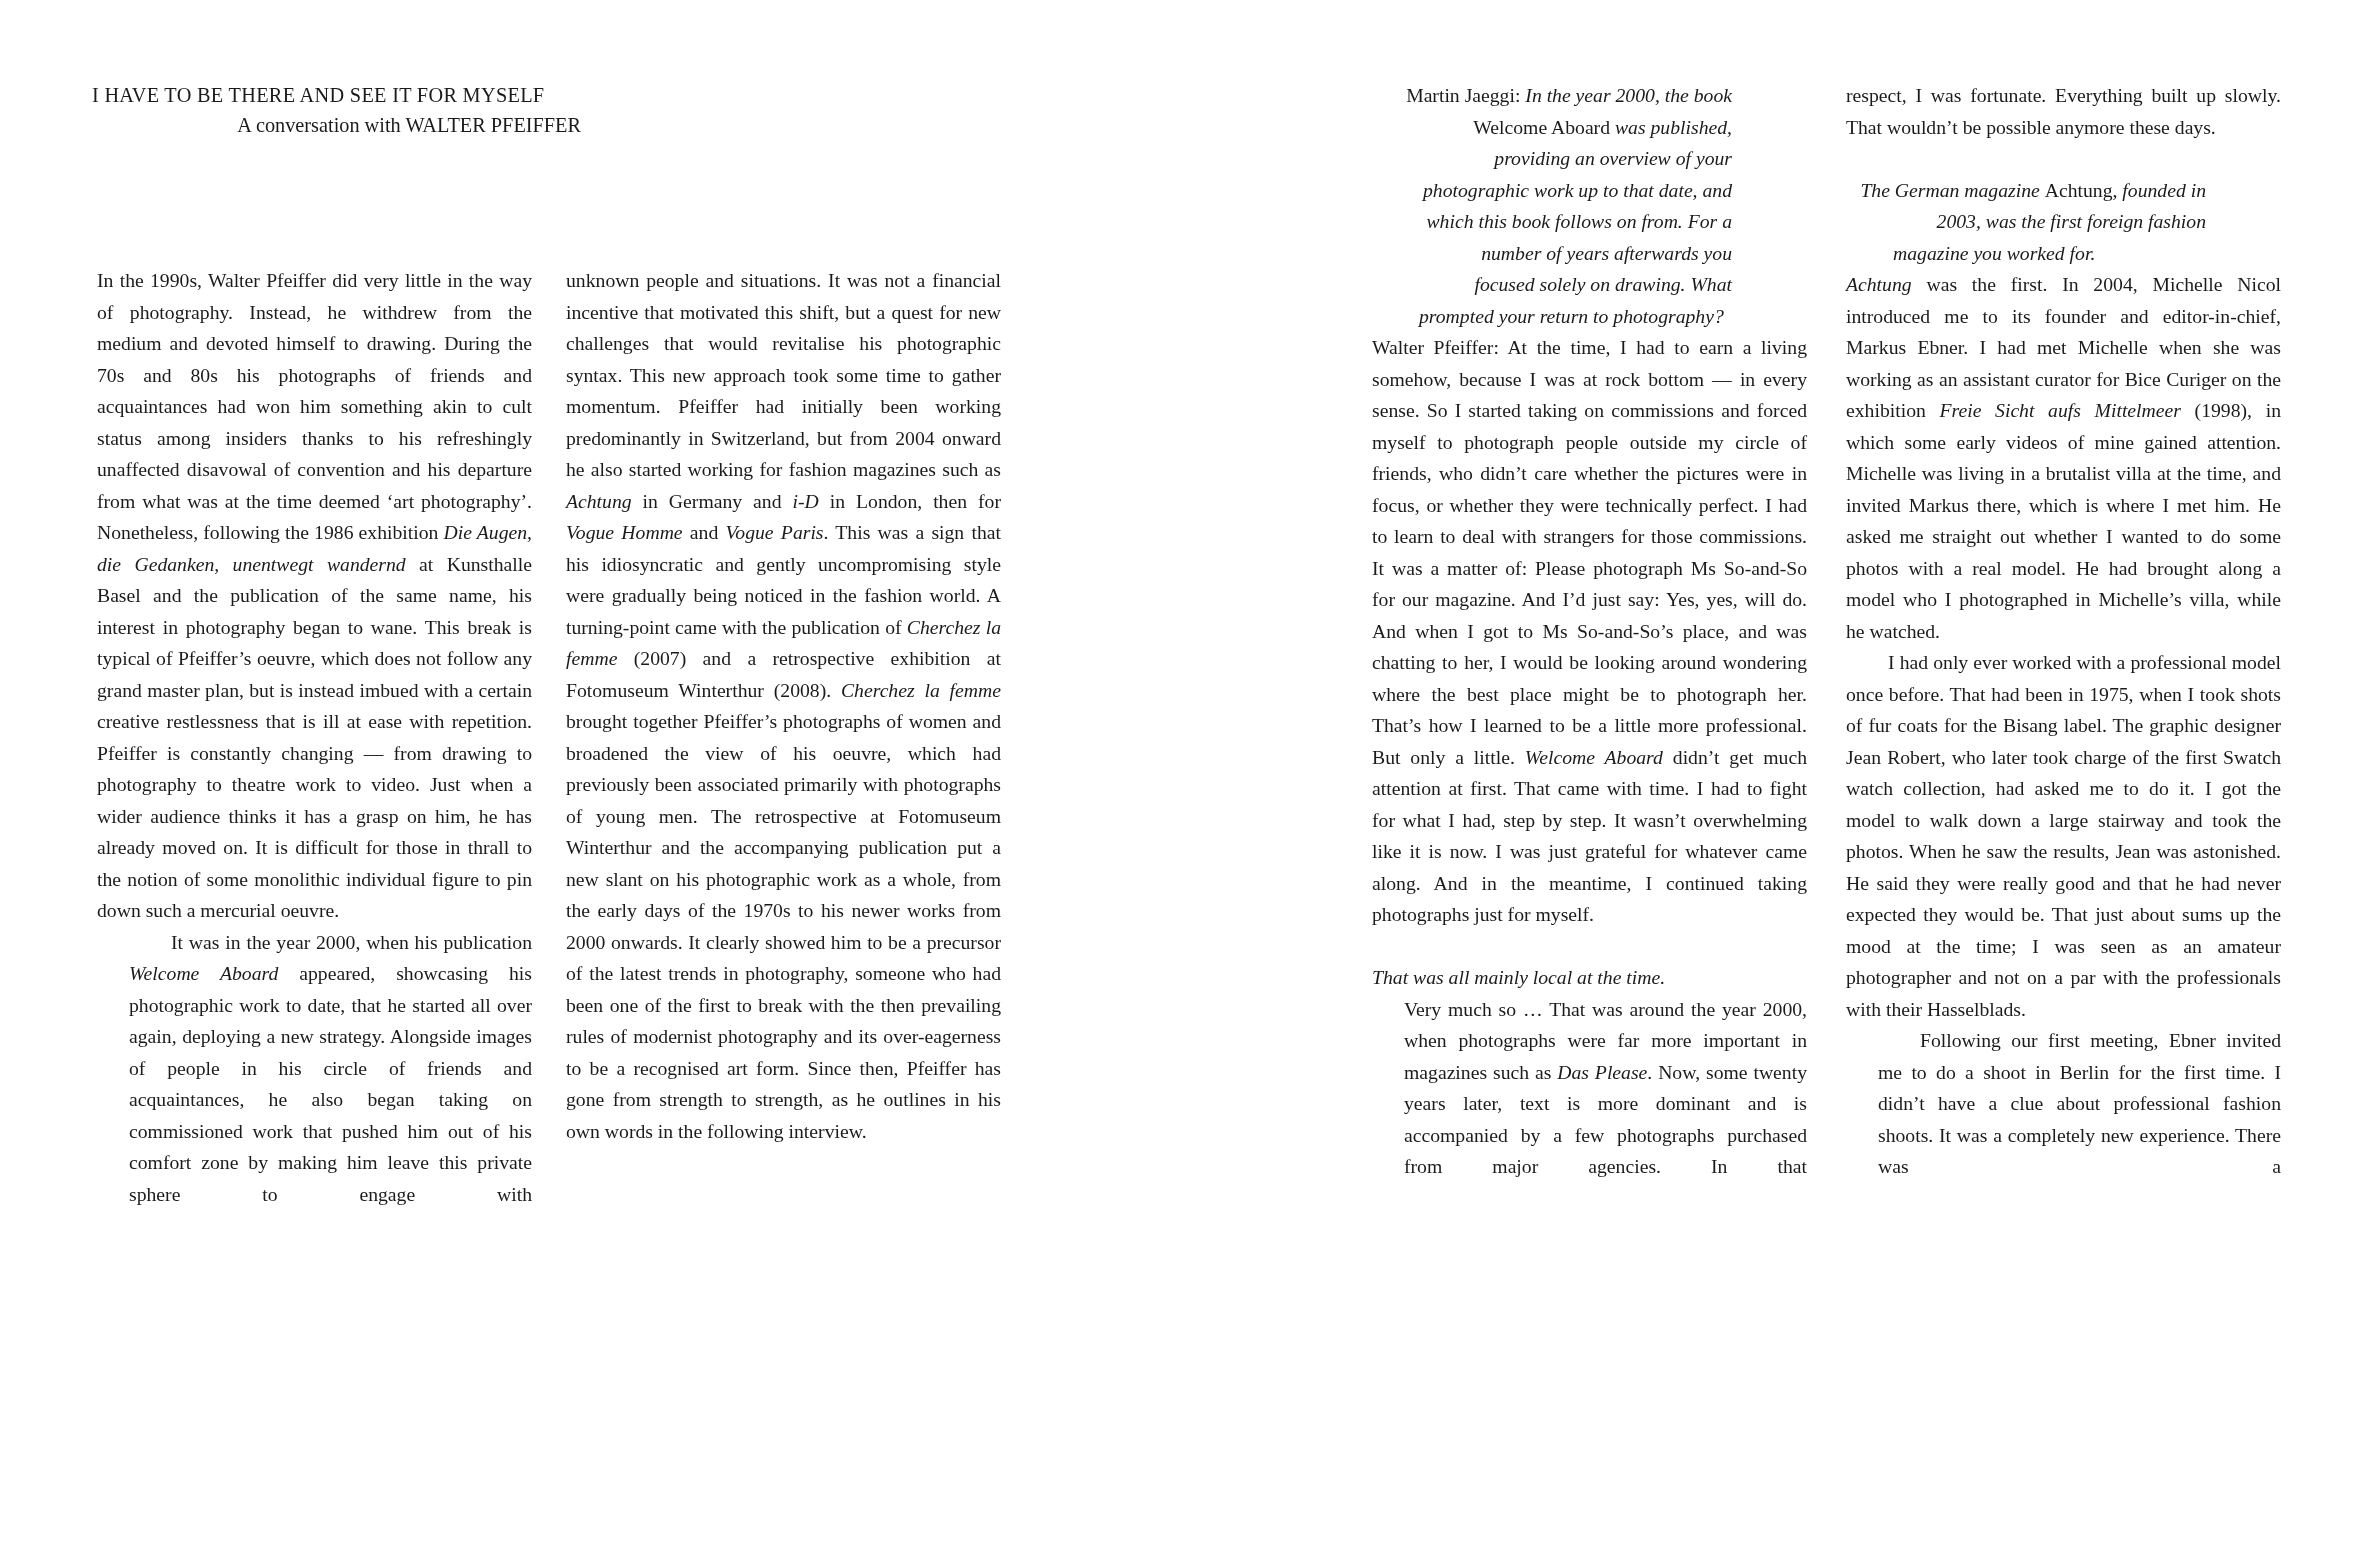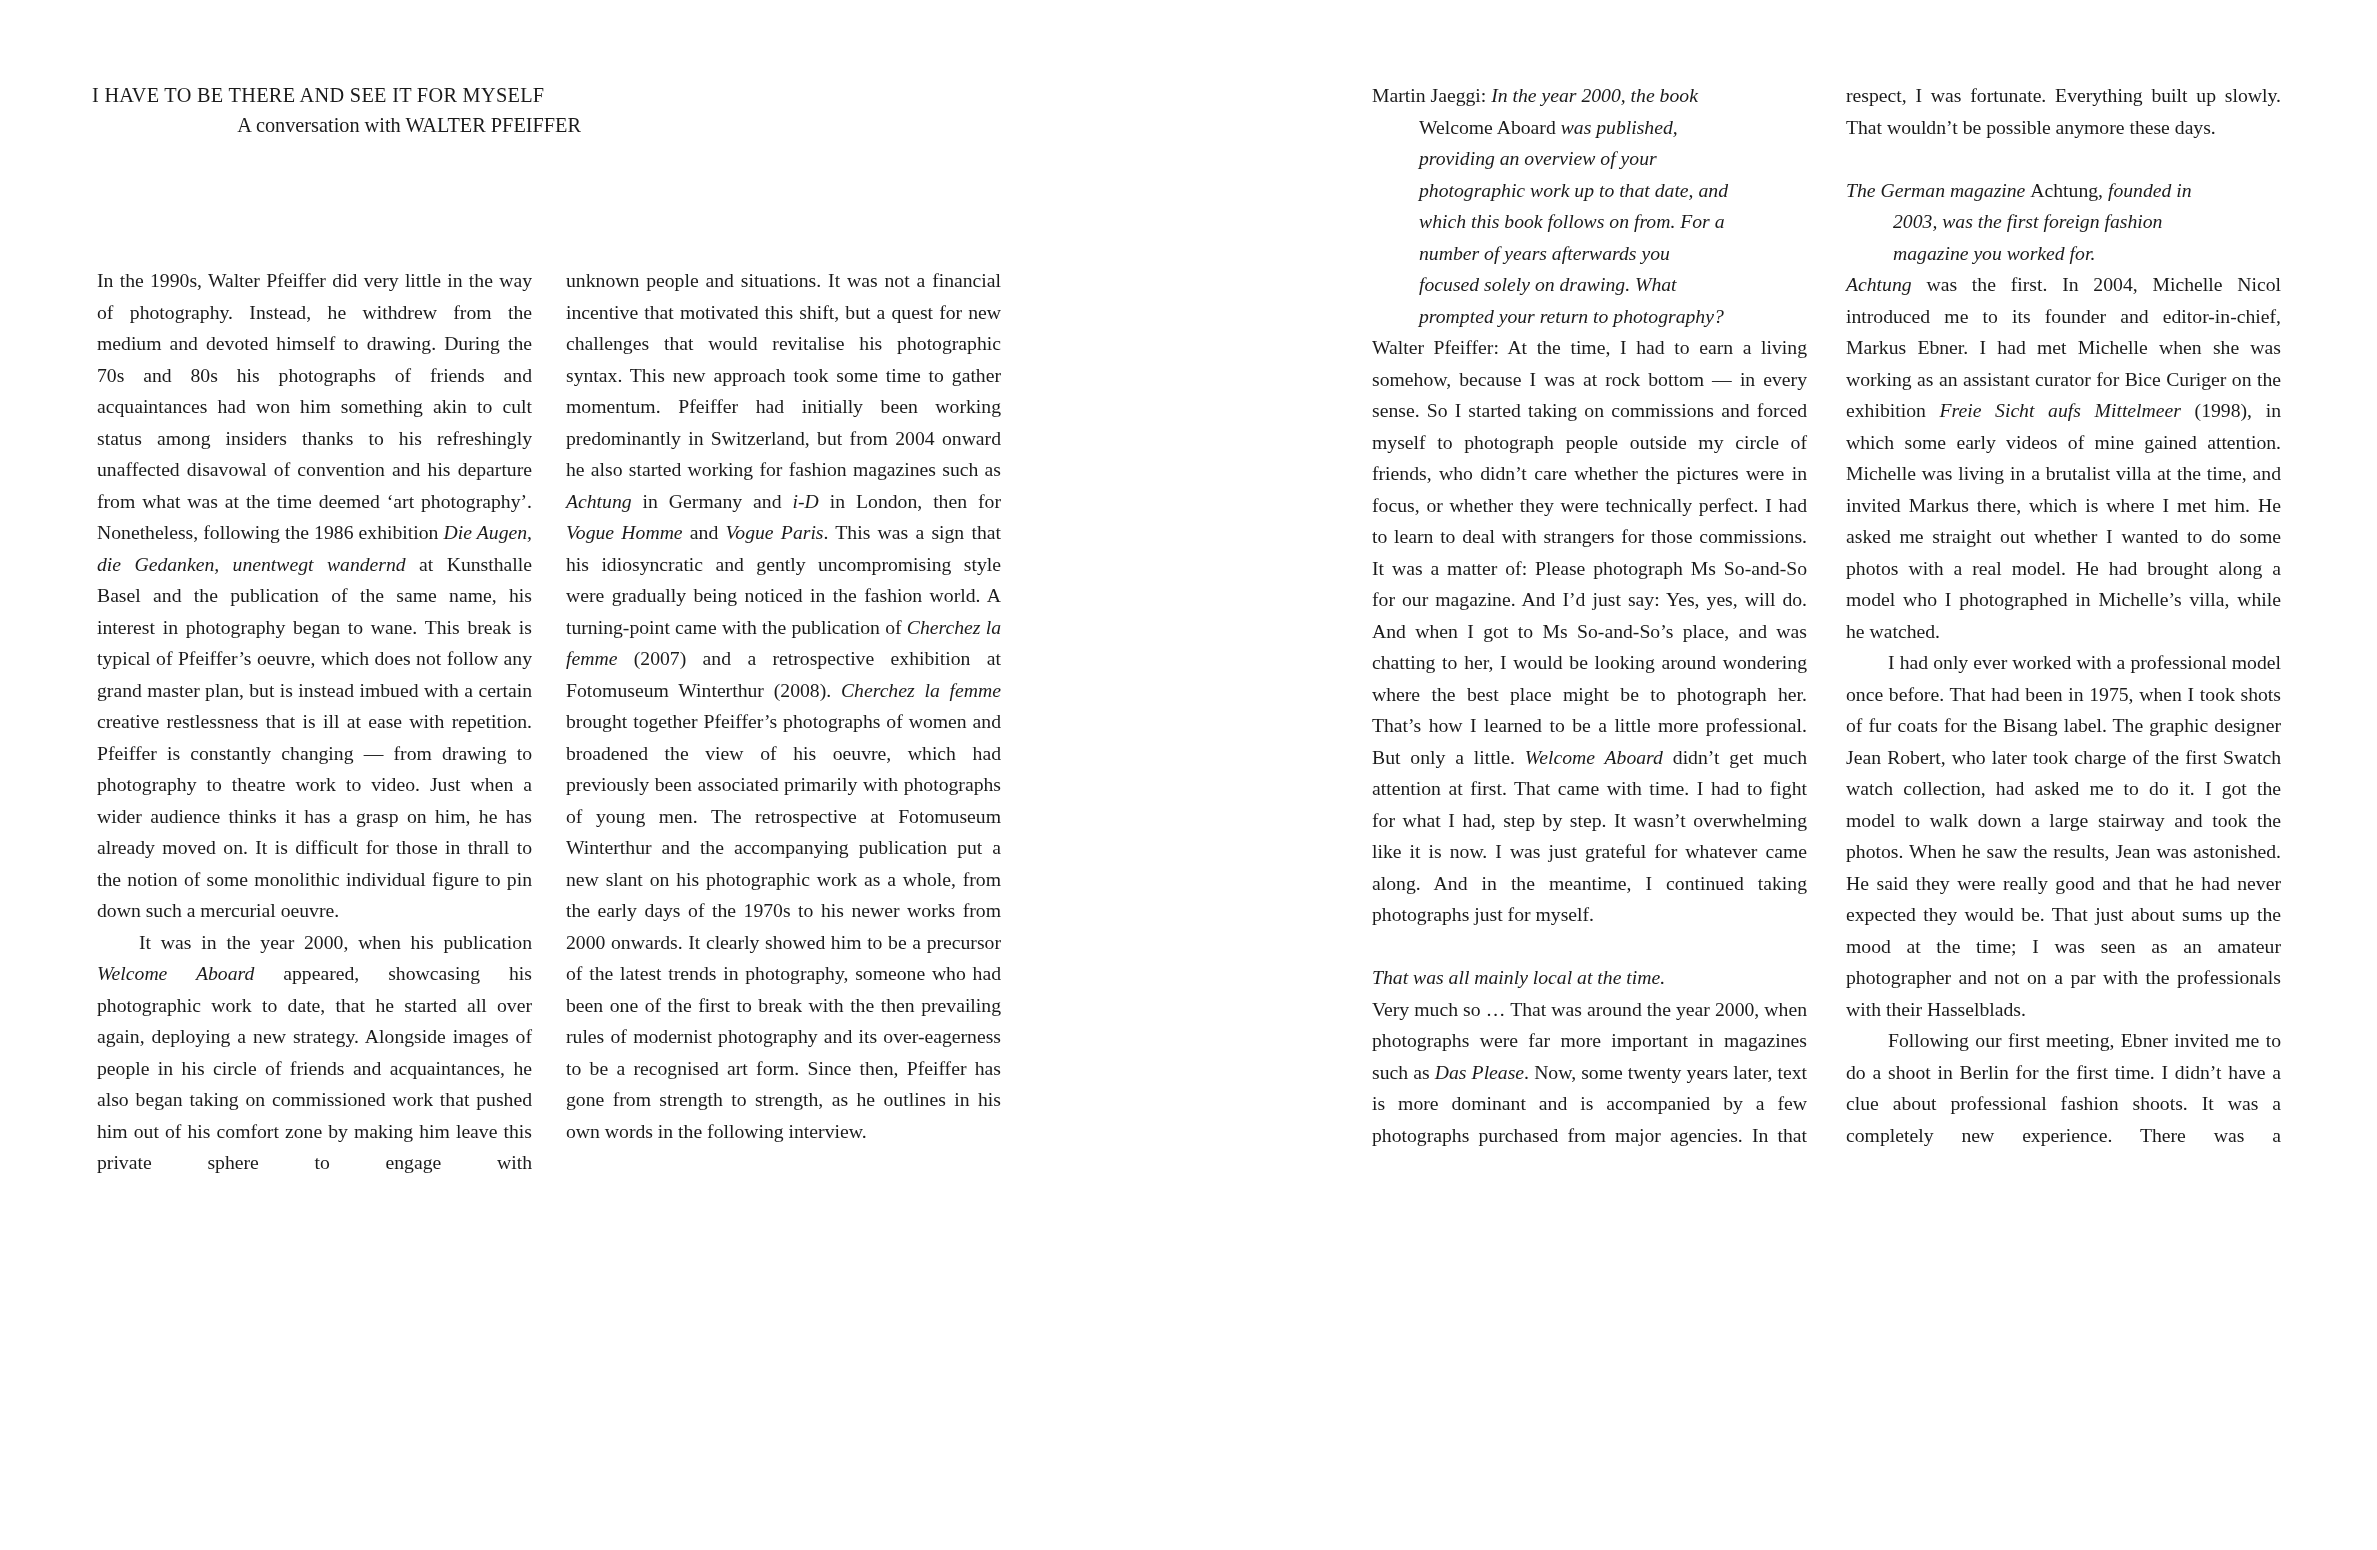--- a/index.html
+++ b/index.html
@@ -38,27 +38,27 @@
     text-align: justify;
     hyphens: auto;
     -webkit-hyphens: auto;
   }
   .col-1 { left: 97px;  top: 265px; }
   .col-2 { left: 566px;  top: 265px; }
   .col-3 { left: 1372px; top: 80px; }
   .col-4 { left: 1846px; top: 80px; }
   .block { margin: 0; }
   .block.indent { text-indent: 42px; }
-  .block.cont { text-align-last: justify; }
+  .block.cont { text-align-last: justify; margin-left: 32px; }
   .question {
     box-sizing: border-box;
     width: 360px;
     padding-left: 47px;
     text-indent: -47px;
-    text-align: left;
+    text-align: right;
     text-align-last: left;
     margin-top: 31.5px;
   }
   .column > .question:first-child { margin-top: 0; }
   .it { font-style: italic; }
   .rm { font-style: normal; }
   .pagenum {
     position: absolute;
     font-size: 12px;
     line-height: 19px;

